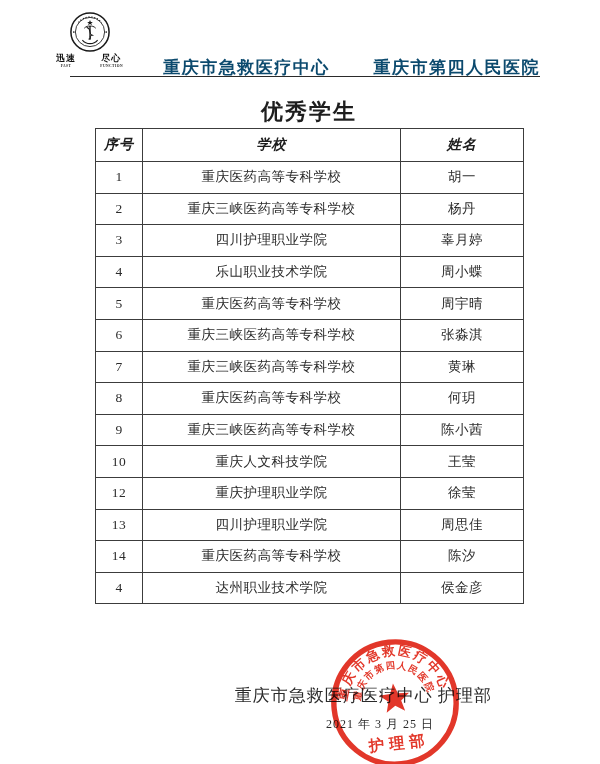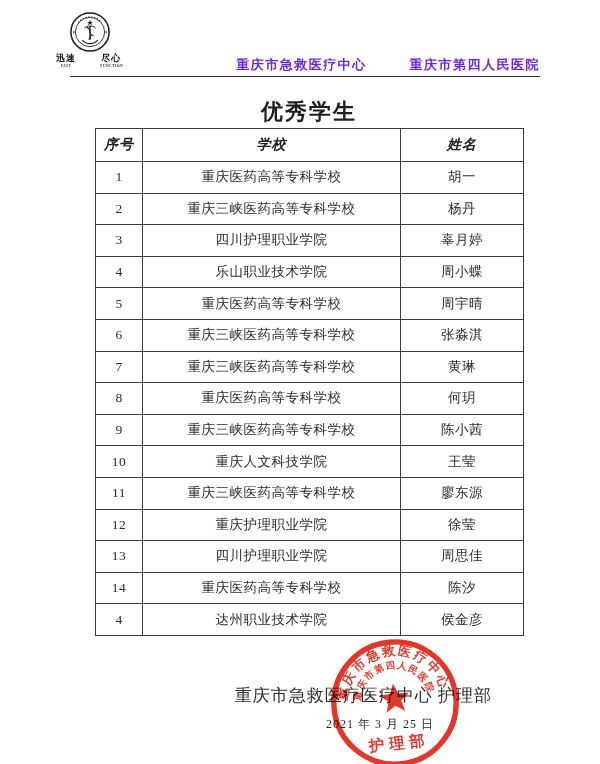--- a/index.html
+++ b/index.html
@@ -8,21 +8,21 @@
     position:relative;width:600px;height:764px;background:#ffffff;
     font-family:"Liberation Serif","DejaVu Serif",serif;color:#2e2e2e;
     overflow:hidden;margin:0 auto;box-shadow:0 0 4px rgba(0,0,0,.15);
   }
   
   .logo{position:absolute;left:69px;top:11px;width:42px;height:42px;}
   .motto{position:absolute;left:56px;top:53px;width:68px;display:flex;justify-content:space-between;}
   .motto .word{text-align:center;}
   .motto .cn{font-weight:bold;font-size:9px;letter-spacing:1px;line-height:10px;color:#111;}
   .motto .en{font-size:4px;font-weight:bold;letter-spacing:.5px;line-height:5px;color:#222;transform:scale(.9);}
-  .orgline{position:absolute;top:56px;right:60px;font-weight:bold;font-size:13px;letter-spacing:1.5px;color:#6d28d9;white-space:nowrap;}
+  .orgline{position:absolute;top:56px;right:60px;font-weight:bold;font-size:17px;letter-spacing:1.5px;color:#0c4a6e;white-space:nowrap;}
   .orgline .org2{margin-left:38px;}
   .headrule{position:absolute;left:70px;top:76px;width:470px;border-top:1.6px solid #2a2a2a;}
   
   .title{position:absolute;left:95px;top:97px;width:428px;text-align:center;font-size:22px;font-weight:bold;letter-spacing:2px;color:#1e1e1e;}
   
   table.roster{position:absolute;left:95px;top:128px;width:428px;border-collapse:collapse;table-layout:fixed;}
   table.roster th,table.roster td{border:1px solid #3c3c3c;text-align:center;vertical-align:middle;padding:0;}
   table.roster th{height:32px;font-size:14px;font-weight:bold;letter-spacing:1px;color:#1d1d1d;font-style:italic;}
   table.roster td{height:30.6px;font-size:13.5px;color:#2b2b2b;letter-spacing:.5px;}
   col.c-no{width:47px;} col.c-school{width:258px;} col.c-name{width:123px;}
@@ -127,25 +127,20 @@
           <td>9</td>
           <td>重庆三峡医药高等专科学校</td>
           <td>陈小茜</td>
         </tr>
         <tr>
           <td>10</td>
           <td>重庆人文科技学院</td>
           <td>王莹</td>
         </tr>
         <tr>
-          <td>11</td>
-          <td>重庆三峡医药高等专科学校</td>
-          <td>廖东源</td>
-        </tr>
-        <tr>
           <td>12</td>
           <td>重庆护理职业学院</td>
           <td>徐莹</td>
         </tr>
         <tr>
           <td>13</td>
           <td>四川护理职业学院</td>
           <td>周思佳</td>
         </tr>
         <tr>

